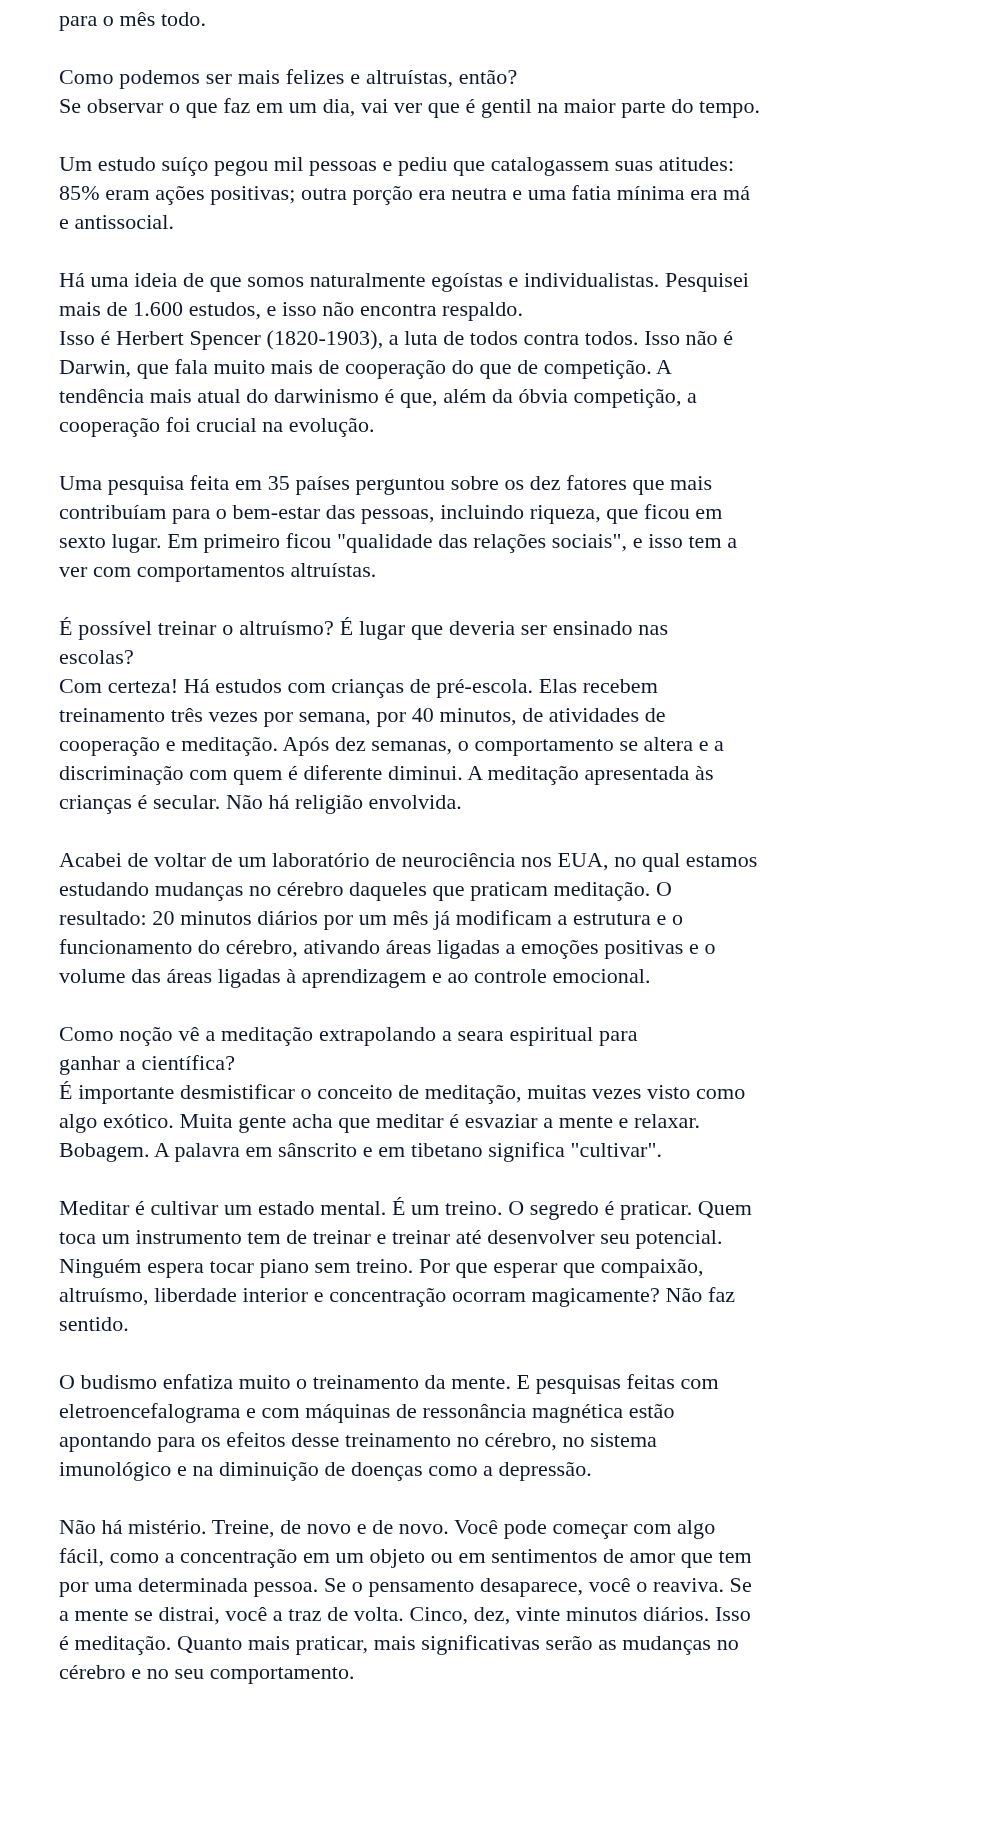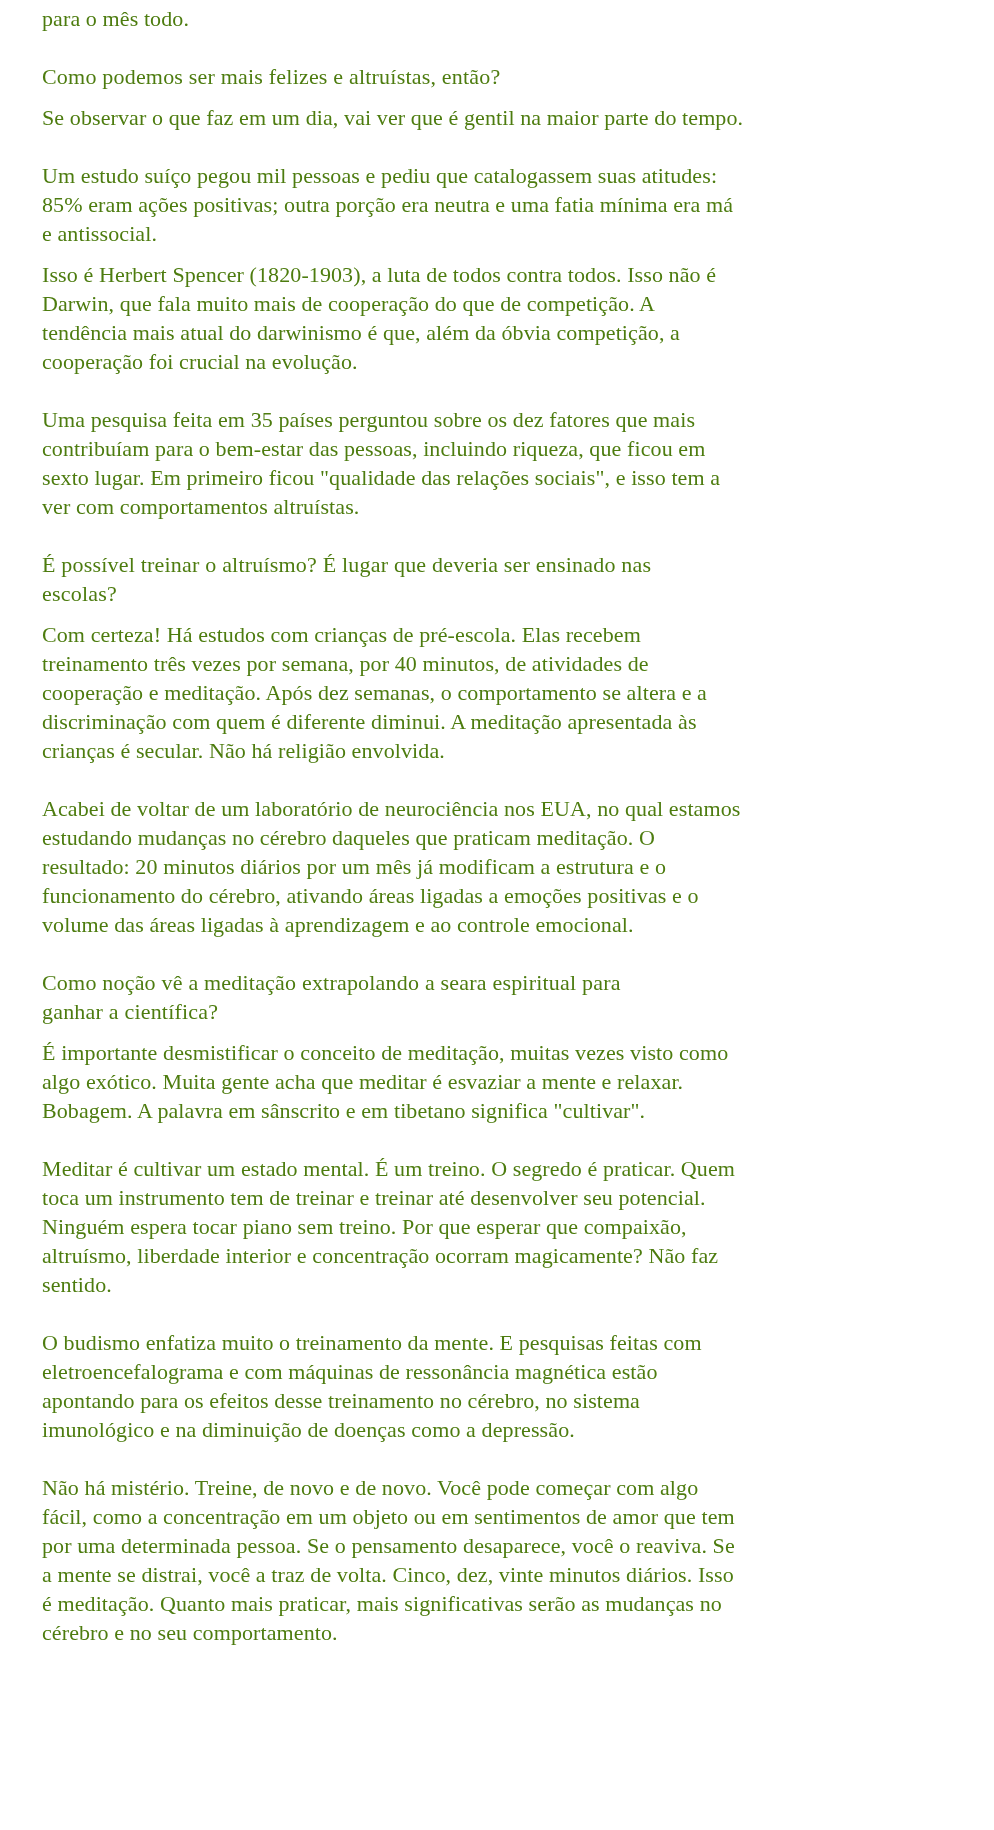--- a/index.html
+++ b/index.html
@@ -8,52 +8,54 @@
     background: #ffffff;
   }
   body {
     width: 994px;
     min-height: 1830px;
     box-sizing: border-box;
   }
   .article {
     box-sizing: border-box;
     width: 994px;
-    padding: 4px 44px 40px 42px;
+    padding: 4px 44px 40px 59px;
     font-family: "Liberation Serif", "DejaVu Serif", serif;
     font-size: 22px;
     line-height: 29px;
-    color: #4d7c0f;
+    color: #0f172a;
     letter-spacing: 0.1px;
   }
   .blk {
     margin: 29px 0 0 0;
     white-space: pre-line; 
   }
   .blk:first-child {
     margin-top: 0;
   }
   .blk.attached {
-    margin-top: 12px; 
+    margin-top: 0; 
   }
   .blk.q {
     font-weight: normal;
     letter-spacing: 0.2px;
   }
 </style>
 </head>
 <body>
 
 <div class="article">
   <p class="blk p">para o mês todo.</p>
   <p class="blk q">Como podemos ser mais felizes e altruístas, então?</p>
   <p class="blk p attached">Se observar o que faz em um dia, vai ver que é gentil na maior parte do tempo.</p>
   <p class="blk p">Um estudo suíço pegou mil pessoas e pediu que catalogassem suas atitudes:
 85% eram ações positivas; outra porção era neutra e uma fatia mínima era má
 e antissocial.</p>
+  <p class="blk p">Há uma ideia de que somos naturalmente egoístas e individualistas. Pesquisei
+mais de 1.600 estudos, e isso não encontra respaldo.</p>
   <p class="blk p attached">Isso é Herbert Spencer (1820-1903), a luta de todos contra todos. Isso não é
 Darwin, que fala muito mais de cooperação do que de competição. A
 tendência mais atual do darwinismo é que, além da óbvia competição, a
 cooperação foi crucial na evolução.</p>
   <p class="blk p">Uma pesquisa feita em 35 países perguntou sobre os dez fatores que mais
 contribuíam para o bem-estar das pessoas, incluindo riqueza, que ficou em
 sexto lugar. Em primeiro ficou "qualidade das relações sociais", e isso tem a
 ver com comportamentos altruístas.</p>
   <p class="blk q">É possível treinar o altruísmo? É lugar que deveria ser ensinado nas
 escolas?</p>

